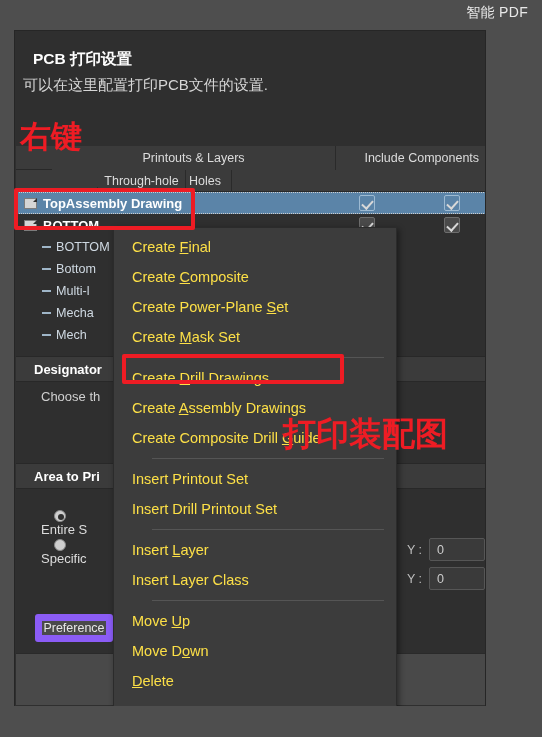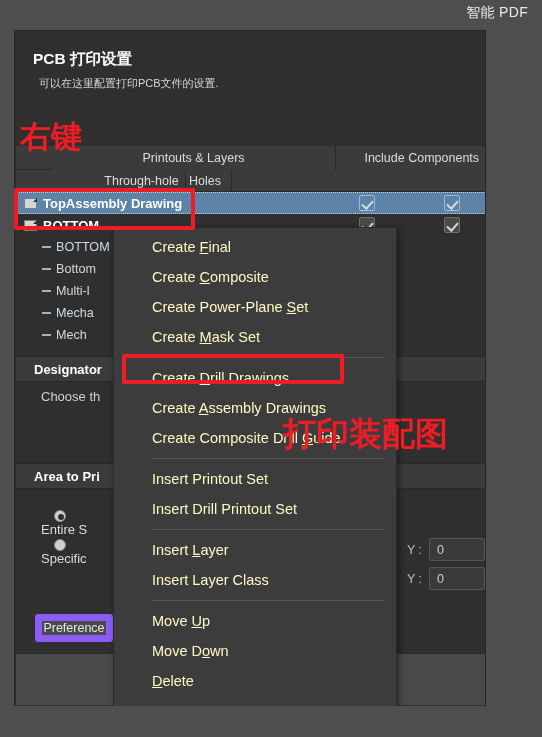--- a/index.html
+++ b/index.html
@@ -37,22 +37,22 @@
     border: 1px solid #262626;
     border-bottom: none;
     overflow: hidden;
   }
   .dlg-title {
     position: absolute; left: 18px; top: 18px;
     color: #ffffff; font-size: 15.5px; font-weight: bold;
     white-space: nowrap;
   }
   .dlg-sub {
-    position: absolute; left: 24px; top: 45px;
-    color: #d6d6d6; font-size: 11px;
+    position: absolute; left: 8px; top: 45px;
+    color: #d6d6d6; font-size: 15px;
     white-space: nowrap;
   }
 
   
   .annot {
     position: absolute;
     color: #ee1c24;
     font-weight: bold;
     white-space: nowrap;
     font-family: "DejaVu Sans", "Liberation Sans", sans-serif;
@@ -256,22 +256,22 @@
   .ctxmenu {
     position: absolute; left: 98px; top: 196px;
     width: 284px; height: 516px;
     background: #3c3c3c;
     border: 1px solid #2b2b2b;
     box-shadow: 2px 2px 6px rgba(0,0,0,.45);
     padding: 4px 0;
   }
   .mi {
     height: 30px; line-height: 30px;
-    padding-left: 38px;
-    color: #fef9c3; font-size: 14.5px;
+    padding-left: 18px;
+    color: #fde047; font-size: 14.5px;
     white-space: nowrap; overflow: hidden;
     cursor: default;
   }
   .mi u { text-decoration: underline; }
   .msep {
     height: 1px; margin: 5px 12px 5px 38px;
     background: #555555;
   }
 </style>
 </head>

